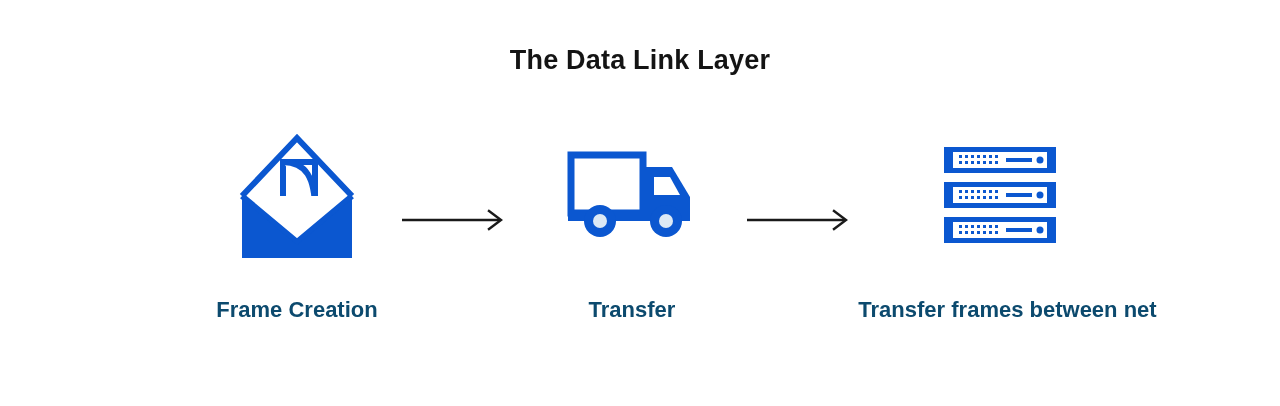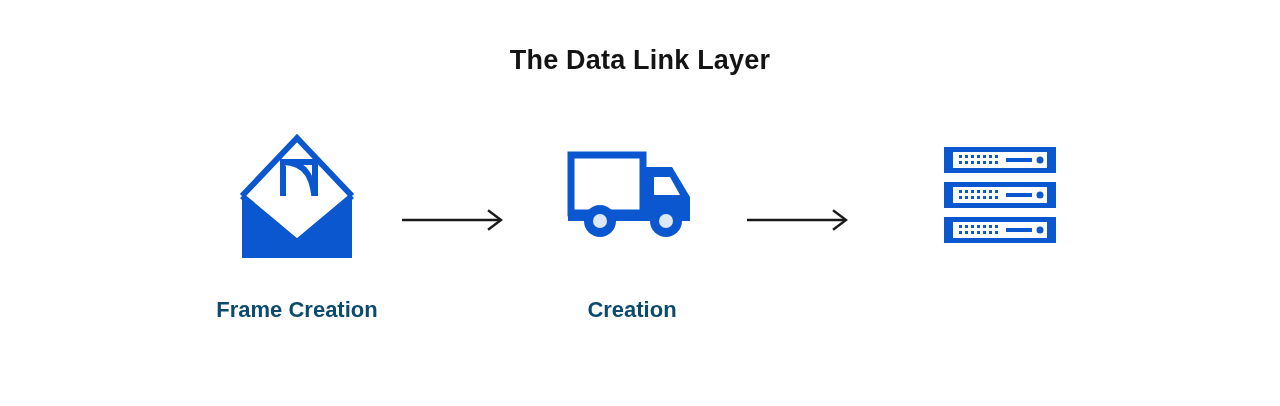--- a/index.html
+++ b/index.html
@@ -222,16 +222,17 @@
 
   <div class="arrow arrow-2">
     <svg width="110" height="22" viewBox="0 0 110 22" xmlns="http://www.w3.org/2000/svg">
       <line x1="2" y1="11" x2="100" y2="11" stroke="#1a1a1a" stroke-width="2.4"></line>
       <polyline points="89,2 101,11 89,20" fill="none" stroke="#1a1a1a" stroke-width="2.4" stroke-linecap="square"></polyline>
     </svg>
   </div>
 
   <div class="labels">
     <div class="label label-1">Frame Creation</div>
-    <div class="label label-2">Creation</div>
+    <div class="label label-2">Transfer</div>
+    <div class="label label-3">Transfer frames between net</div>
   </div>
 
 </div>
 
 </body></html>

